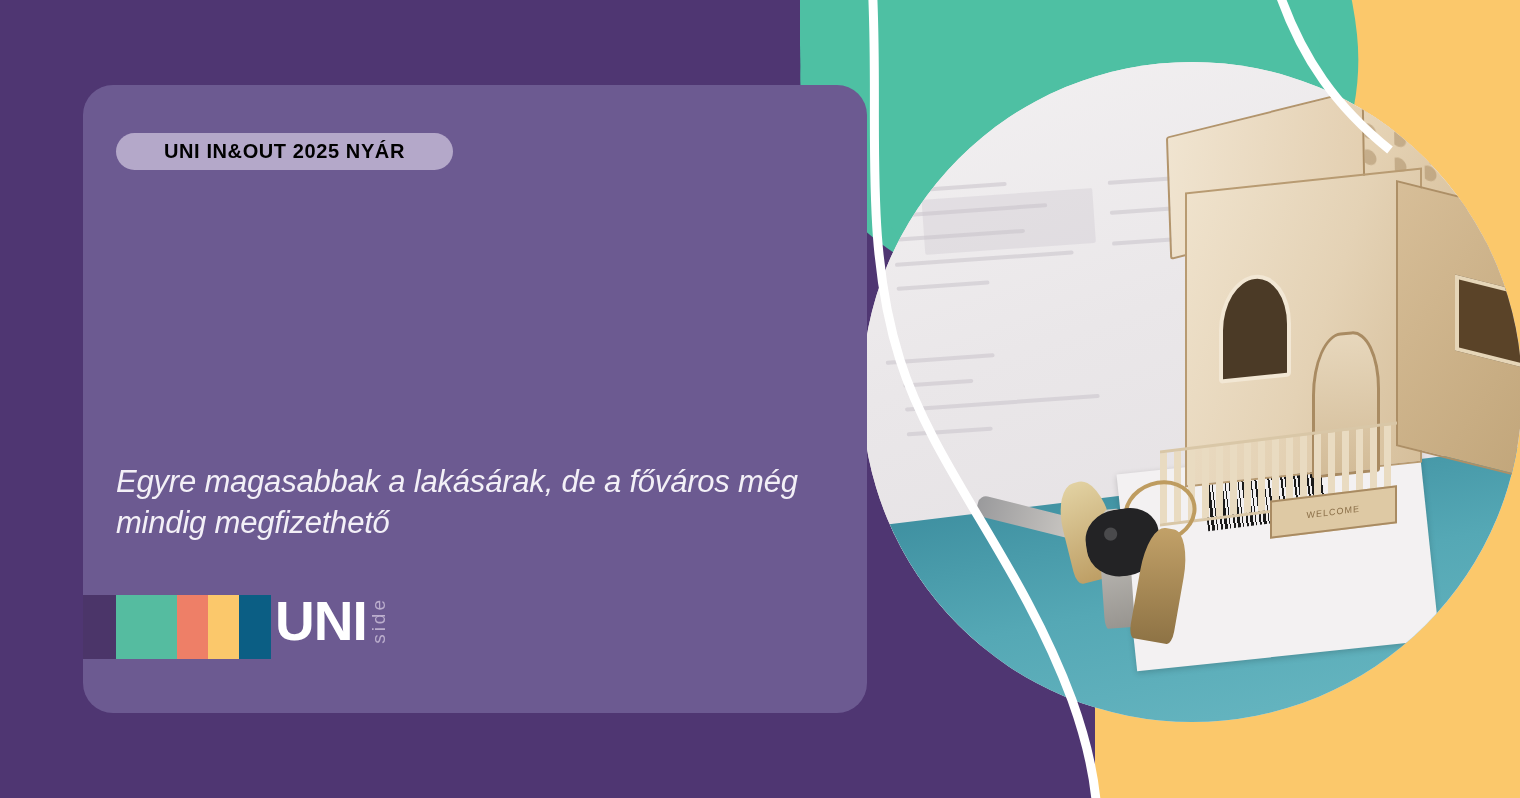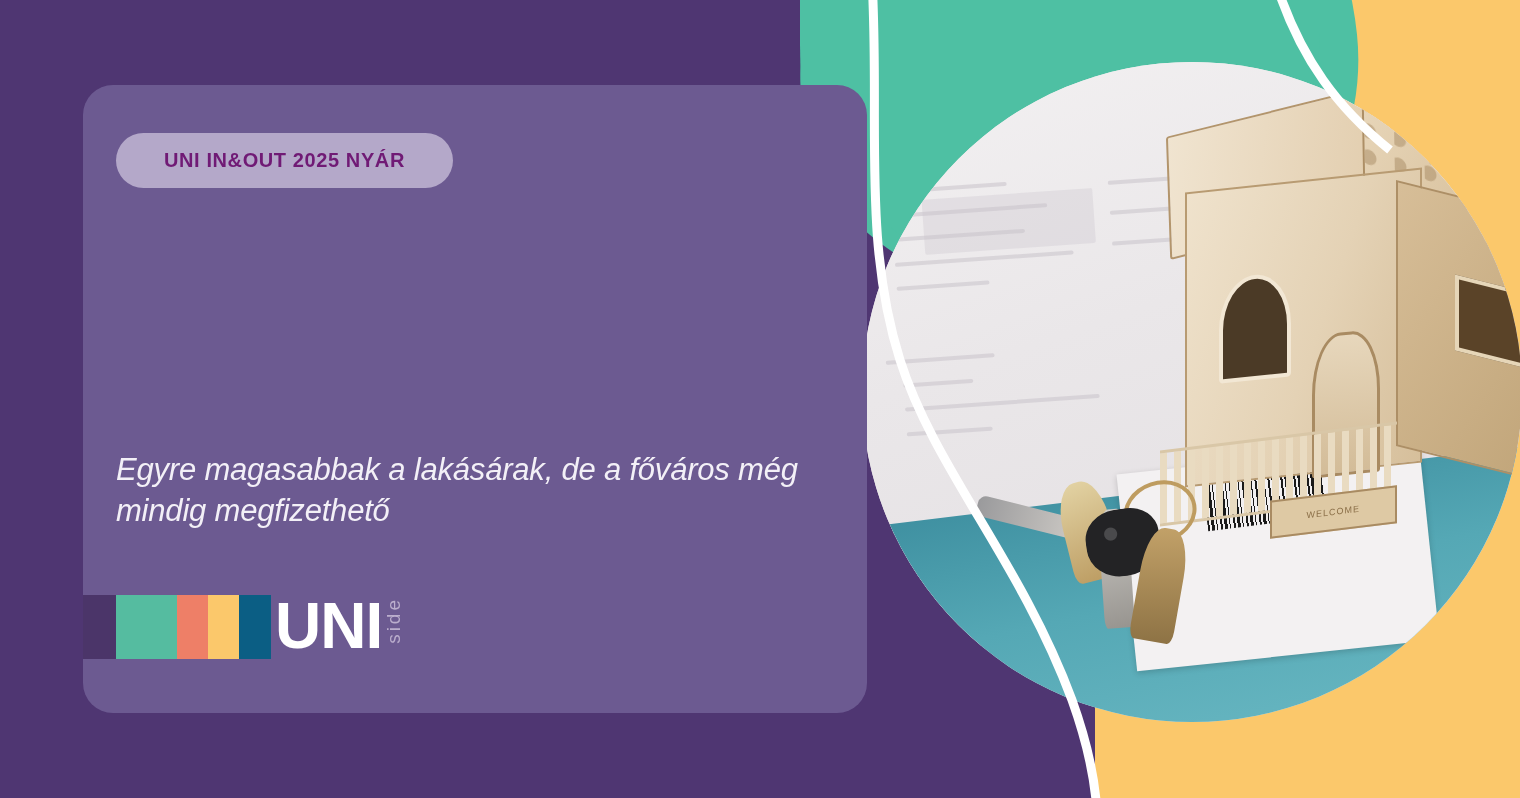--- a/index.html
+++ b/index.html
@@ -209,39 +209,39 @@
     left:83px; top:85px;
     width:784px; height:628px;
     background:#6C5A91;
     border-radius:30px;
   }
   .badge {
     position:absolute;
     left:33px; top:48px;
     background:#B4A8C9;
     border-radius:30px;
-    padding:16px 48px;
-    color:#701a75;
+    padding:7px 48px;
+    color:#000000;
     font-size:20px;
     font-weight:bold;
     letter-spacing:.6px;
   }
   .headline {
     position:absolute;
     left:33px; top:140px;
     width:660px;
     color:#FFFFFF;
     font-size:43px;
     font-weight:bold;
     line-height:1.17;
     letter-spacing:-.4px;
   }
   .subhead {
     position:absolute;
-    left:33px; top:364px;
+    left:33px; top:376px;
     width:710px;
     color:#F3F0F7;
     font-size:31px;
     font-style:italic;
     line-height:1.33;
     letter-spacing:-.2px;
   }
 
   
   .logo { position:absolute; left:0px; top:510px; height:74px; display:flex; align-items:stretch; }
@@ -251,21 +251,21 @@
   .bar-2 { width:61px; background:#55BCA0; }
   .bar-3 { width:31px; background:#EE7F67; }
   .bar-4 { width:31px; background:#FBC86B; }
   .bar-5 { width:32px; background:#0B5E84; }
   .logo-text {
     display:flex; align-items:flex-start;
     margin-left:4px;
   }
   .logo-uni {
     color:#FFFFFF;
-    font-size:64px;
+    font-size:55px;
     font-weight:bold;
     line-height:.98;
     letter-spacing:-1px;
   }
   .logo-side {
     writing-mode:vertical-rl;
     transform:rotate(180deg);
     color:#BBAECD;
     font-size:19px;
     letter-spacing:3px;

